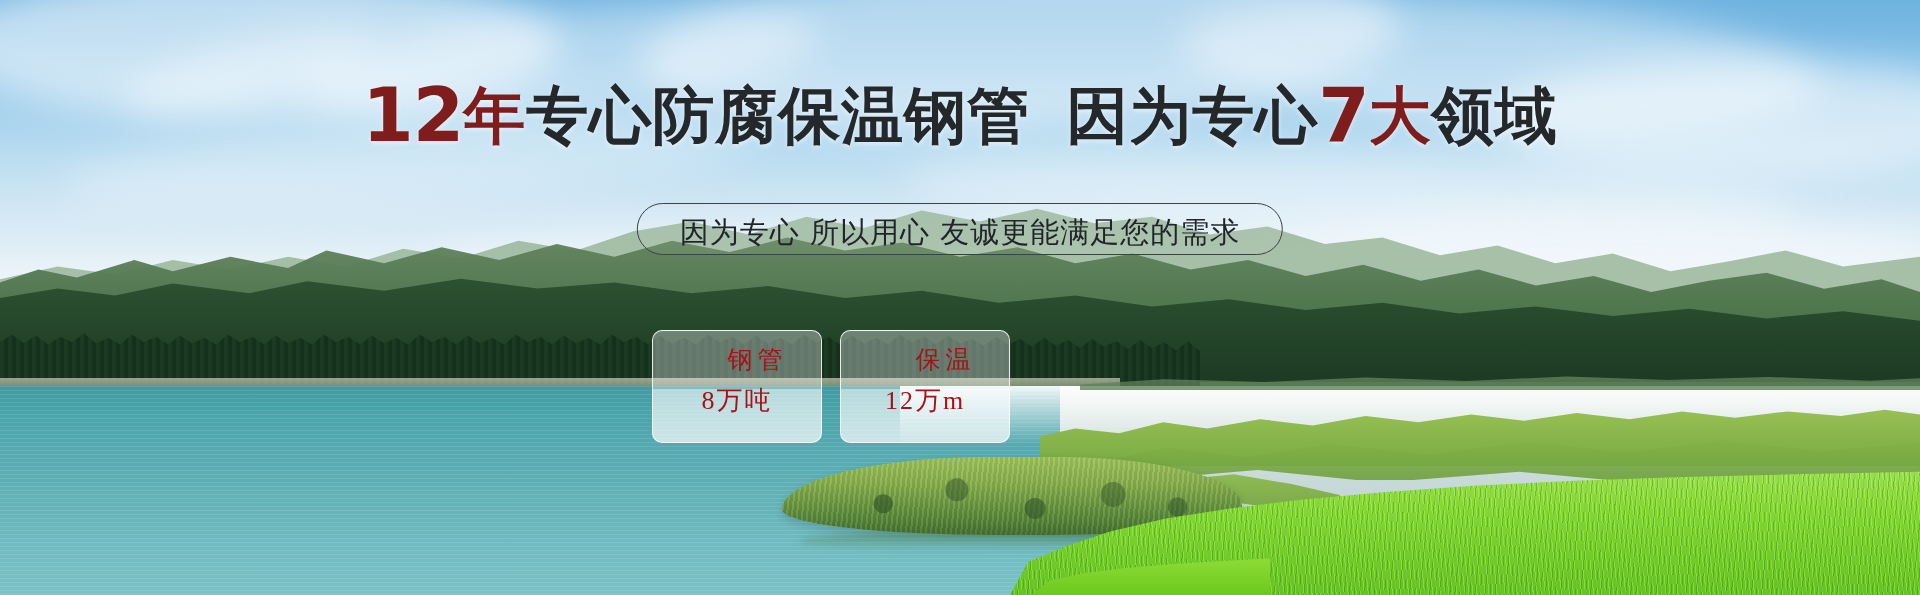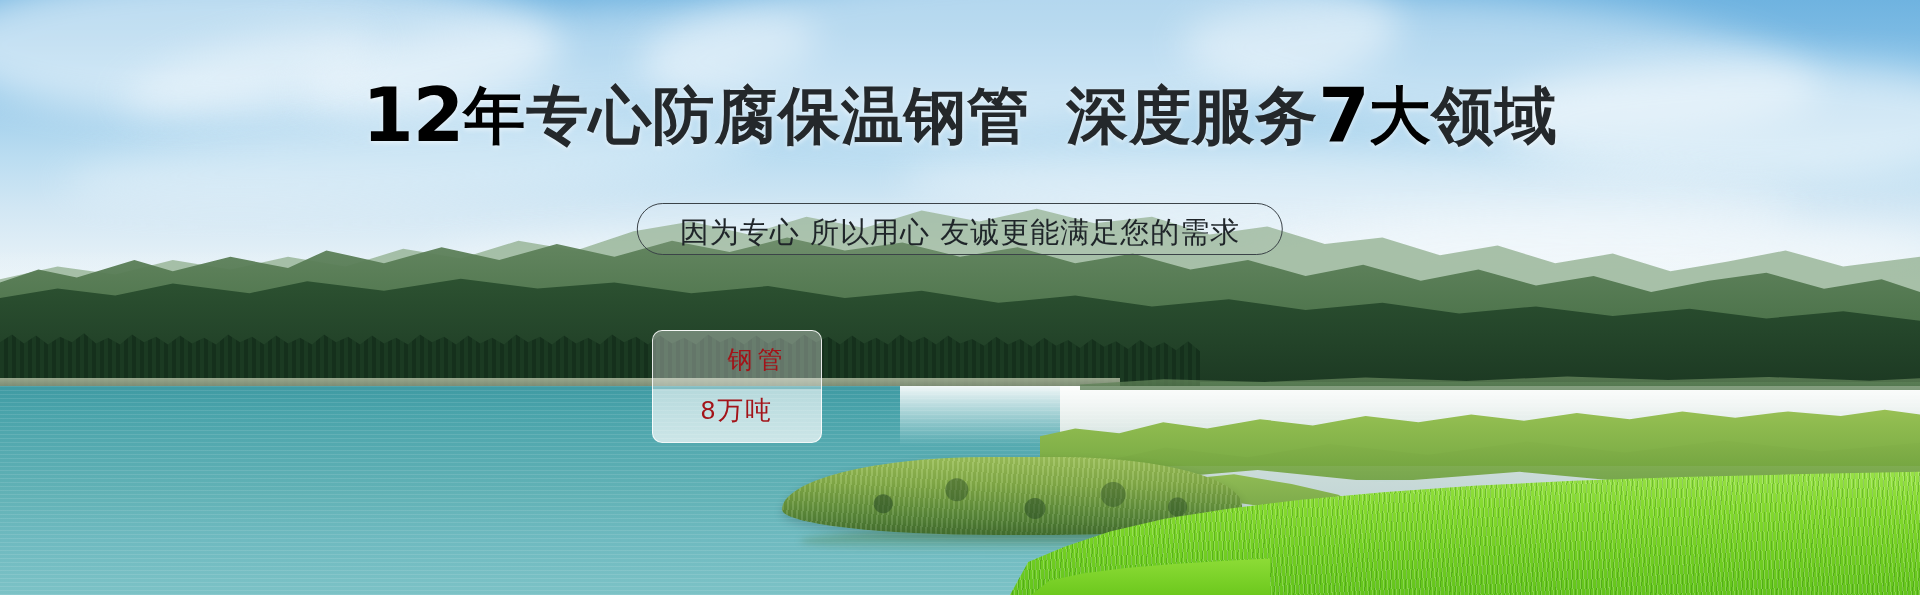--- a/index.html
+++ b/index.html
@@ -223,21 +223,21 @@
     text-align:center;
     font-family:"DejaVu Sans","Liberation Sans",sans-serif;
     font-weight:bold;
     font-size:62px;
     line-height:1;
     color:#24282b;
     letter-spacing:1px;
     white-space:nowrap;
     text-shadow:0 2px 5px rgba(255,255,255,.55);
   }
-  .hl-red{color:#000000;}
+  .hl-red{color:#7f1d1d;}
   .hl-num{
     font-size:74px;
     line-height:.9;
     vertical-align:-4px;
     letter-spacing:-1px;
   }
   .hl-gap{display:inline-block;width:36px;}
 
   
   .pill{
@@ -277,26 +277,26 @@
   .card-title{
     font-family:"DejaVu Sans","Liberation Sans",sans-serif;
     font-size:25px;
     color:#a31318;
     letter-spacing:5px;
     text-indent:5px;
     height:48px;
     display:flex;align-items:center;margin-left:36px;
   }
   .card-value{
-    font-family:Liberation Sans, sans-serif;
+    font-family:Liberation Serif, serif;
     font-size:26px;
     color:#a31318;
     letter-spacing:2px;
     height:55px;
-    display:flex;align-items:center;
+    display:flex;
   }
   .card-value sup{font-size:15px;vertical-align:super;letter-spacing:0;}
 </style>
 </head>
 <body>
 
 <div class="banner">
 
   <div class="sky"></div>
   <div class="cloud c1"></div>
@@ -330,31 +330,37 @@
 
   <div class="island"></div>
   <div class="island-tex"></div>
   <div class="island-refl"></div>
 
   <div class="grass"></div>
   <div class="grass-blades"></div>
   <div class="grass-left"></div>
 
   <div class="headline">
-    <span class="hl-red hl-num">12</span><span class="hl-red">年</span><span>专心防腐保温钢管</span><span class="hl-gap"></span><span>深度服务</span><span class="hl-red hl-num">7</span><span class="hl-red">大</span><span>领域</span>
+    <span class="hl-red hl-num">12</span><span class="hl-red">年</span><span>专心防腐保温钢管</span><span class="hl-gap"></span><span>因为专心</span><span class="hl-red hl-num">7</span><span class="hl-red">大</span><span>领域</span>
   </div>
 
   <div class="pill">因为专心 所以用心  友诚更能满足您的需求</div>
 
   <div class="cards">
 
     <div class="card">
       <div class="card-title">钢管</div>
       <div class="card-value">
           <span>8万吨</span>
         </div>
     </div>
 
 
+    <div class="card">
+      <div class="card-title">保温</div>
+      <div class="card-value">
+          <span>12万m</span>
+        </div>
+    </div>
 
   </div>
 
 </div>
 
 </body></html>

